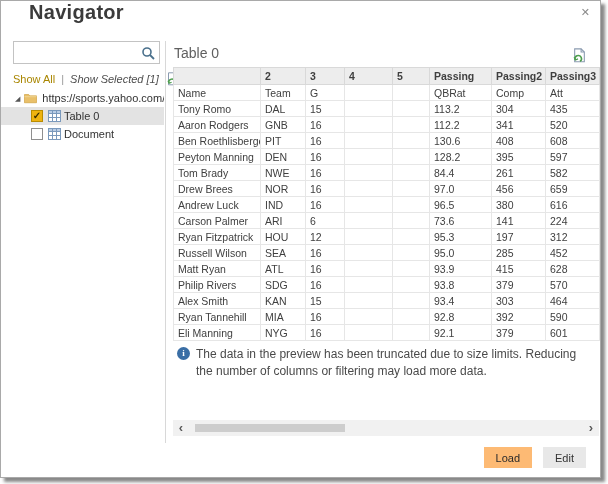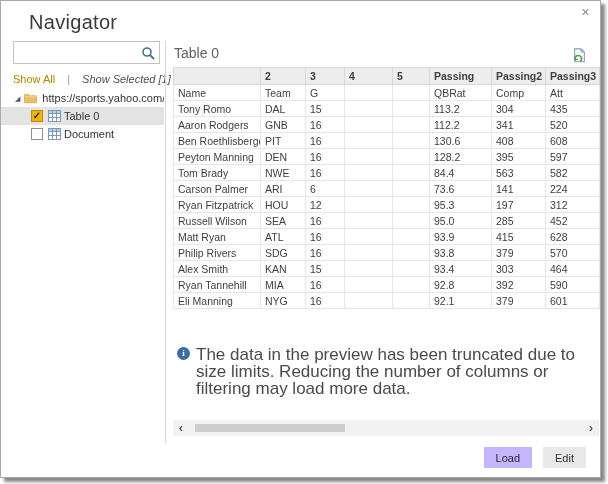--- a/index.html
+++ b/index.html
@@ -2,28 +2,28 @@
 <html><head>
 <meta charset="utf-8">
 <style>
   * { margin:0; padding:0; box-sizing:border-box; }
   html,body { width:608px; height:484px; background:#fff; font-family:"Liberation Sans", sans-serif; overflow:hidden; }
   .dialog {
     position:absolute; left:0; top:0; width:601px; height:478px;
     background:#fff; border:1px solid #a9a9a9;
     box-shadow:4px 4px 3px rgba(40,40,40,.55);
   }
-  .dlg-title { position:absolute; left:28px; top:10px; font-size:20px; font-weight:400; color:#3b3b3b; letter-spacing:.3px; }
+  .dlg-title { position:absolute; left:28px; top:0; font-size:20px; font-weight:700; color:#3b3b3b; letter-spacing:.3px; }
   .close-x { position:absolute; right:10px; top:5px; font-size:11px; color:#8a8a8a; cursor:pointer; }
 
   
   .search-wrap { position:absolute; left:12px; top:40px; width:147px; height:23px; border:1px solid #c3c3c3; background:#fff; }
   .search-input { position:absolute; left:2px; top:2px; width:122px; height:17px; border:none; outline:none; font-size:11px; color:#333; }
   .search-icon { position:absolute; right:4px; top:4px; width:14px; height:14px; }
-  .links-row { position:absolute; left:12px; top:71px; font-size:11px; color:#5a5a5a; white-space:nowrap; display:flex; align-items:center; gap:12px; }
+  .links-row { position:absolute; left:12px; top:71px; font-size:11px; color:#5a5a5a; white-space:nowrap; display:flex; align-items:center; gap:6px; }
   .link-amber { color:#a98600; cursor:pointer; }
   .link-dark { color:#4d4d4d; cursor:pointer;font-style:italic; }
   .sep { color:#9a9a9a; }
   .mini-doc { width:12px; height:14px; margin-left:2px; }
 
   .tree { position:absolute; left:0; top:88px; width:163px; font-size:11px; color:#333; }
   .tree-row { display:flex; align-items:center; height:18px; padding-left:14px; cursor:pointer; }
   .tree-row.child { padding-left:30px; }
   .tree-row.selected { background:#e3e3e3; }
   .expander { font-size:7px; color:#555; margin-right:4px; line-height:1; }
@@ -38,31 +38,31 @@
   
   .pv-title { position:absolute; left:173px; top:44px; font-size:14px; color:#5f5f5f; }
   .pv-refresh { position:absolute; left:572px; top:47px; width:13px; height:15px; cursor:pointer; }
 
   table.preview { position:absolute; left:172px; top:66px; width:426px; border-collapse:collapse; table-layout:fixed; font-size:10.5px; color:#404040; border:1px solid #cfcfcf; }
   table.preview th { height:17px; background:#ededed; font-weight:bold; color:#3f3f3f; text-align:left; padding:0 4px; border:1px solid #d9d9d9; overflow:hidden; white-space:nowrap; }
   table.preview td { height:16px; background:#fff; text-align:left; padding:0 4px; border:1px solid #e6e6e6; overflow:hidden; white-space:nowrap; }
 
   .info-row { position:absolute; left:176px; top:345px; width:406px; display:flex; }
   .info-icon { flex:0 0 13px; width:13px; height:13px; border-radius:50%; background:#3a6ea5; color:#fff; font-size:9px; font-weight:bold; text-align:center; line-height:13px; margin-right:6px; margin-top:1px; font-family:"Liberation Serif", serif; }
-  .info-text { font-size:17px; line-height:17px; color:#4a4a4a; max-width:388px; }
+  .info-text { font-size:12px; line-height:17px; color:#4a4a4a; max-width:388px; }
 
   .hscroll { position:absolute; left:172px; top:419px; width:426px; height:16px; background:#f1f1f1; }
   .hs-arrow { position:absolute; top:0; width:16px; height:16px; color:#595959; font-size:13px; font-weight:bold; text-align:center; line-height:15px; cursor:pointer; }
   .hs-left { left:0; }
   .hs-right { right:0; }
   .hs-thumb { position:absolute; left:22px; top:4px; width:150px; height:8px; background:#cdcdcd; cursor:pointer; }
 
   .footer { position:absolute; right:14px; top:446px; display:flex; gap:11px; }
   .btn { min-width:42px; height:21px; font-size:11px; color:#333; background:#e8e8e8; border:none; padding:0 12px; cursor:pointer; font-family:"Liberation Sans", sans-serif; }
-  .btn.primary { background:#c4b5fd; color:#2b2b2b;text-align:center; }
+  .btn.primary { background:#fdba74; color:#2b2b2b;text-align:center; }
 </style>
 </head>
 <body>
 
 <div class="dialog">
 
   <div class="dlg-title">Navigator</div>
   <div class="close-x">✕</div>
 
   <div class="search-wrap">
@@ -202,22 +202,42 @@
           <td>395</td>
           <td>597</td>
         </tr>
         <tr>
           <td>Tom Brady</td>
           <td>NWE</td>
           <td>16</td>
           <td></td>
           <td></td>
           <td>84.4</td>
-          <td>563</td>
+          <td>261</td>
           <td>582</td>
+        </tr>
+        <tr>
+          <td>Drew Brees</td>
+          <td>NOR</td>
+          <td>16</td>
+          <td></td>
+          <td></td>
+          <td>97.0</td>
+          <td>456</td>
+          <td>659</td>
+        </tr>
+        <tr>
+          <td>Andrew Luck</td>
+          <td>IND</td>
+          <td>16</td>
+          <td></td>
+          <td></td>
+          <td>96.5</td>
+          <td>380</td>
+          <td>616</td>
         </tr>
         <tr>
           <td>Carson Palmer</td>
           <td>ARI</td>
           <td>6</td>
           <td></td>
           <td></td>
           <td>73.6</td>
           <td>141</td>
           <td>224</td>

